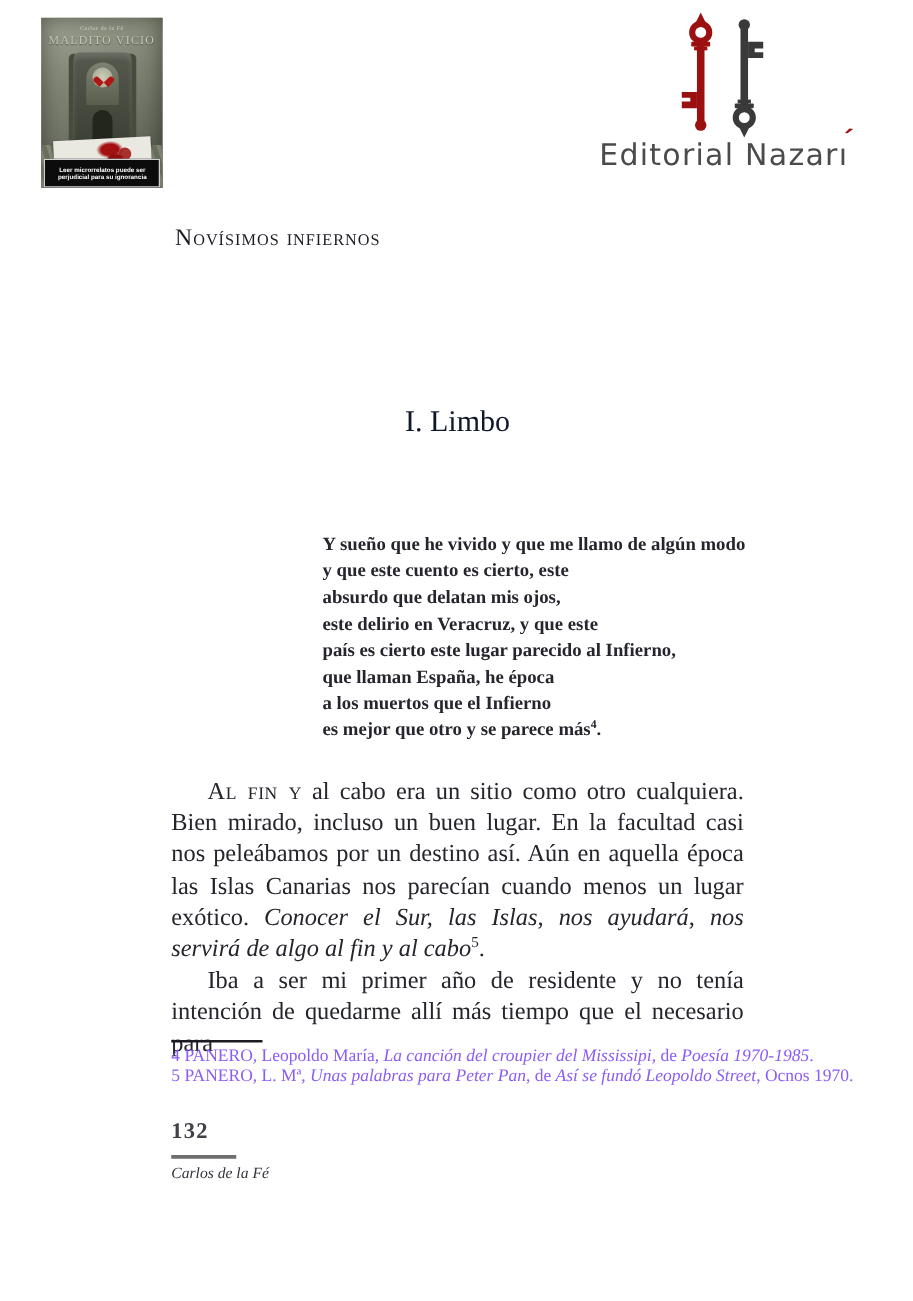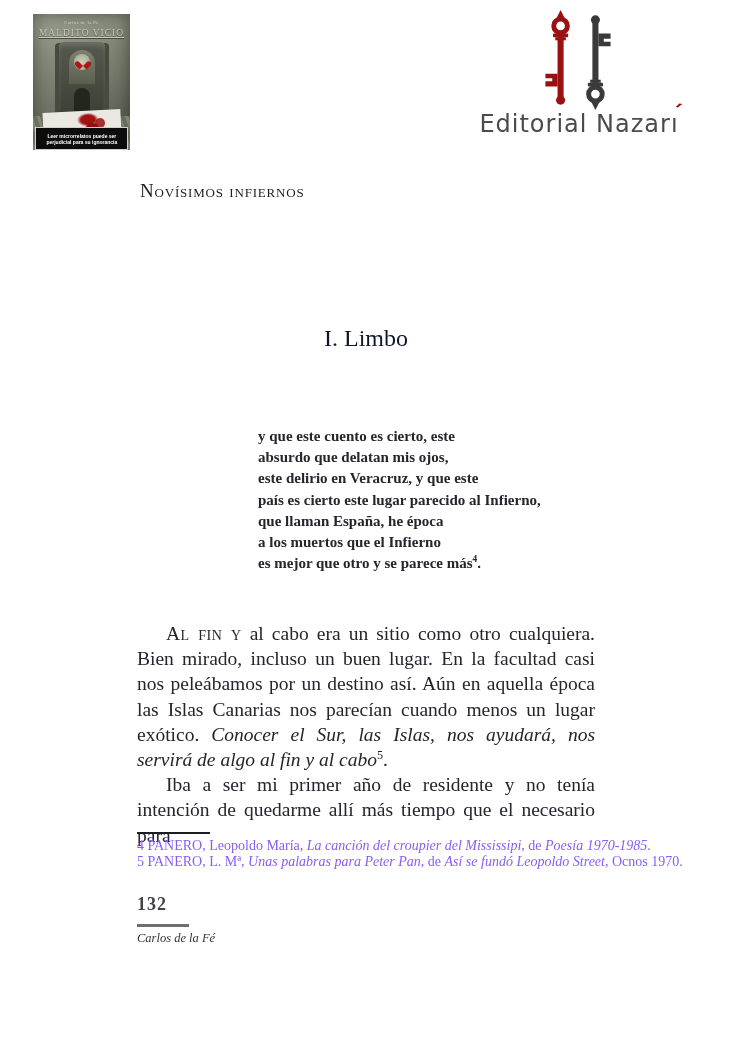--- a/index.html
+++ b/index.html
@@ -17,21 +17,20 @@
   }
   .cover-author {
     position:absolute; left:0; top:6px; width:194px; transform:scale(.5); transform-origin:0 0;
     text-align:center; font-size:9px; color:#d3d5c2; letter-spacing:1px;
     font-family:"Liberation Serif",serif;
   }
   .cover-title {
     position:absolute; left:0; top:14px; width:97px; text-align:center;
     font-size:9.5px; letter-spacing:1px; color:#c9ccb6; font-family:"Liberation Serif",serif;
     text-shadow:0 1px 1px rgba(30,30,20,.6);
-    text-decoration:underline;
   }
   .cover-floor {
     position:absolute; left:0; bottom:0; width:97px; height:34px;
     background:repeating-linear-gradient(72deg,#8b8f7d 0 3px,#6d7260 3px 7px);
     opacity:.8;
   }
   .press-frame {
     position:absolute; left:26px; top:28px; width:46px; height:78px;
     background:linear-gradient(#565a4e,#3b3e32);
     border-radius:5px 5px 0 0;
@@ -193,20 +192,21 @@
       </g>
     </svg>
     <div class="logo-name"><span>Editorial Nazar</span><span class="acc"><span>ı</span><span class="acute">´</span></span></div>
   </div>
 
   <div class="running-head">Novísimos infiernos</div>
 
   <div class="chapter-title">I. Limbo</div>
 
   <div class="poem">
+      <div class="poem-line"><span>Y sueño que he vivido y que me llamo de algún modo</span></div>
       <div class="poem-line"><span>y que este cuento es cierto, este</span></div>
       <div class="poem-line"><span>absurdo que delatan mis ojos,</span></div>
       <div class="poem-line"><span>este delirio en Veracruz, y que este</span></div>
       <div class="poem-line"><span>país es cierto este lugar parecido al Infierno,</span></div>
       <div class="poem-line"><span>que llaman España, he época</span></div>
       <div class="poem-line"><span>a los muertos que el Infierno</span></div>
       <div class="poem-line"><span>es mejor que otro y se parece más</span><sup>4</sup><span>.</span></div>
     </div>
 
   <div class="body-text">

